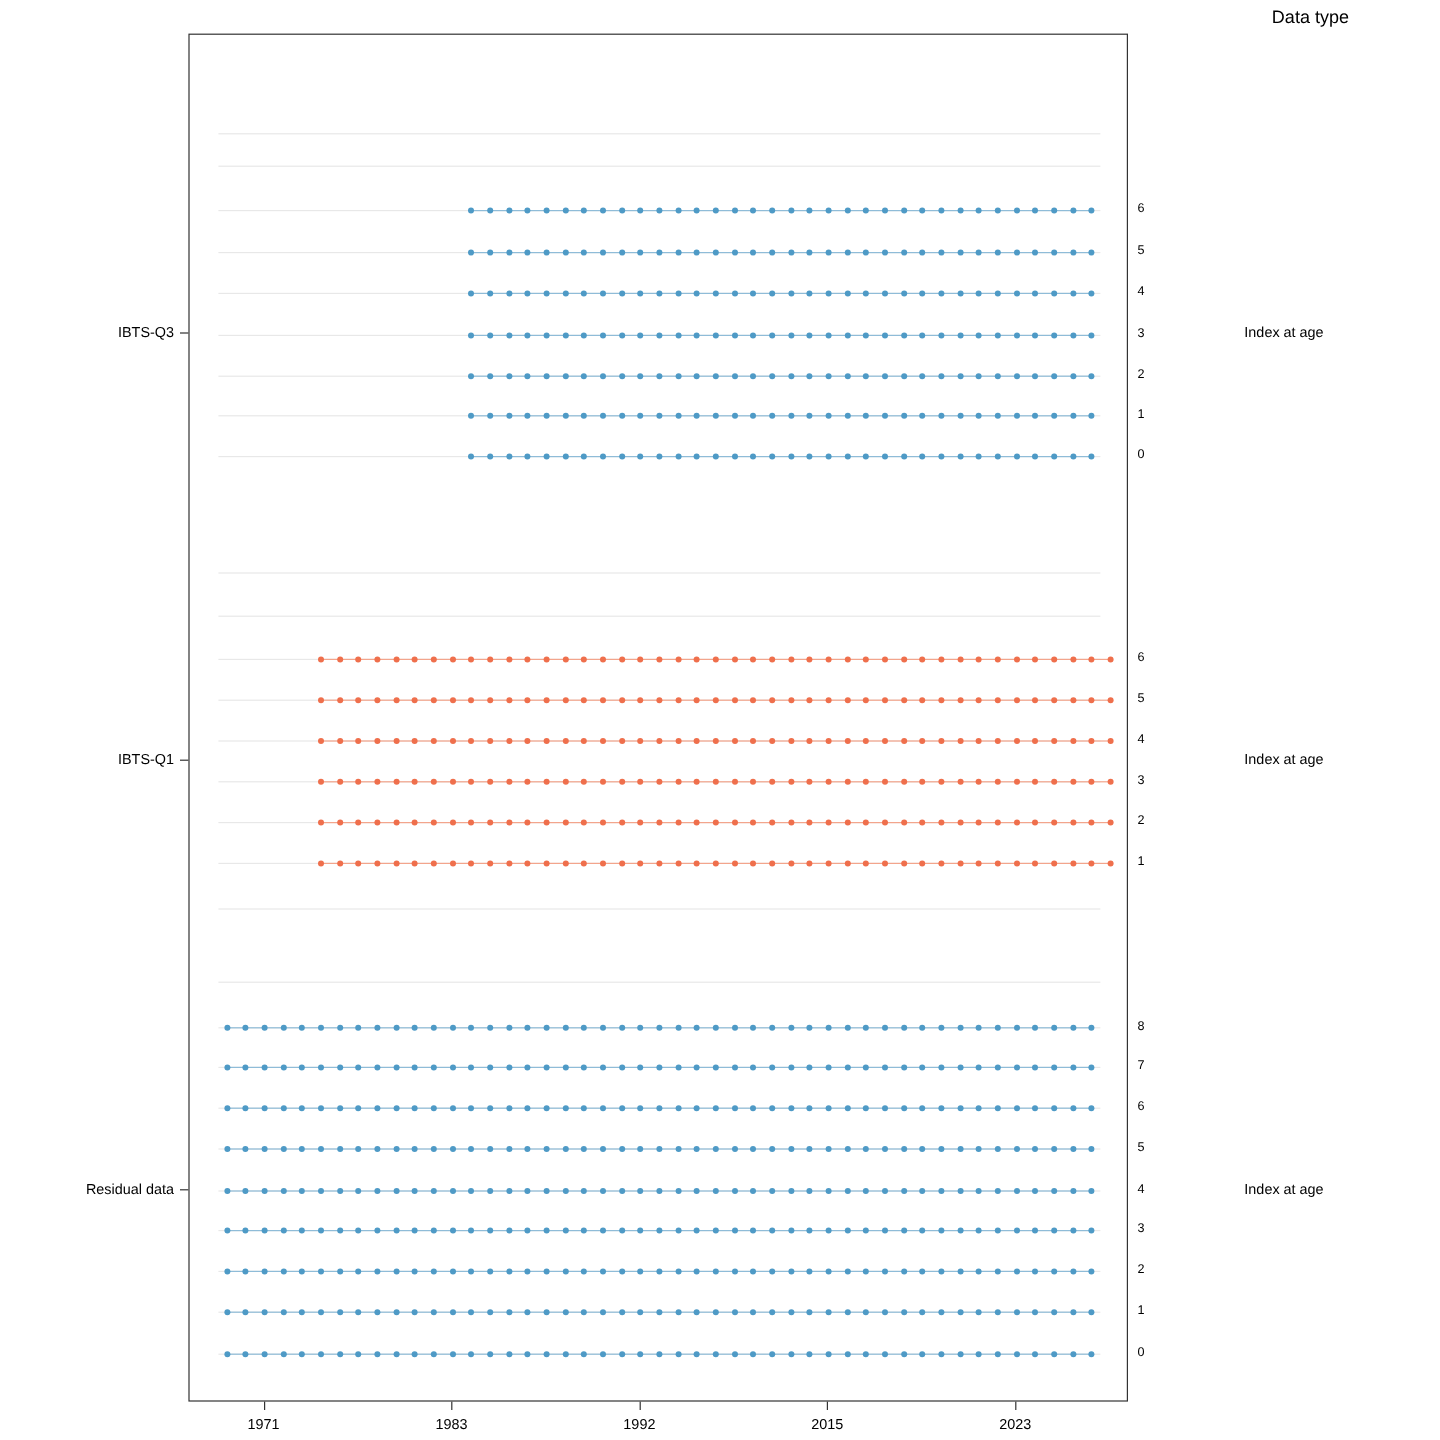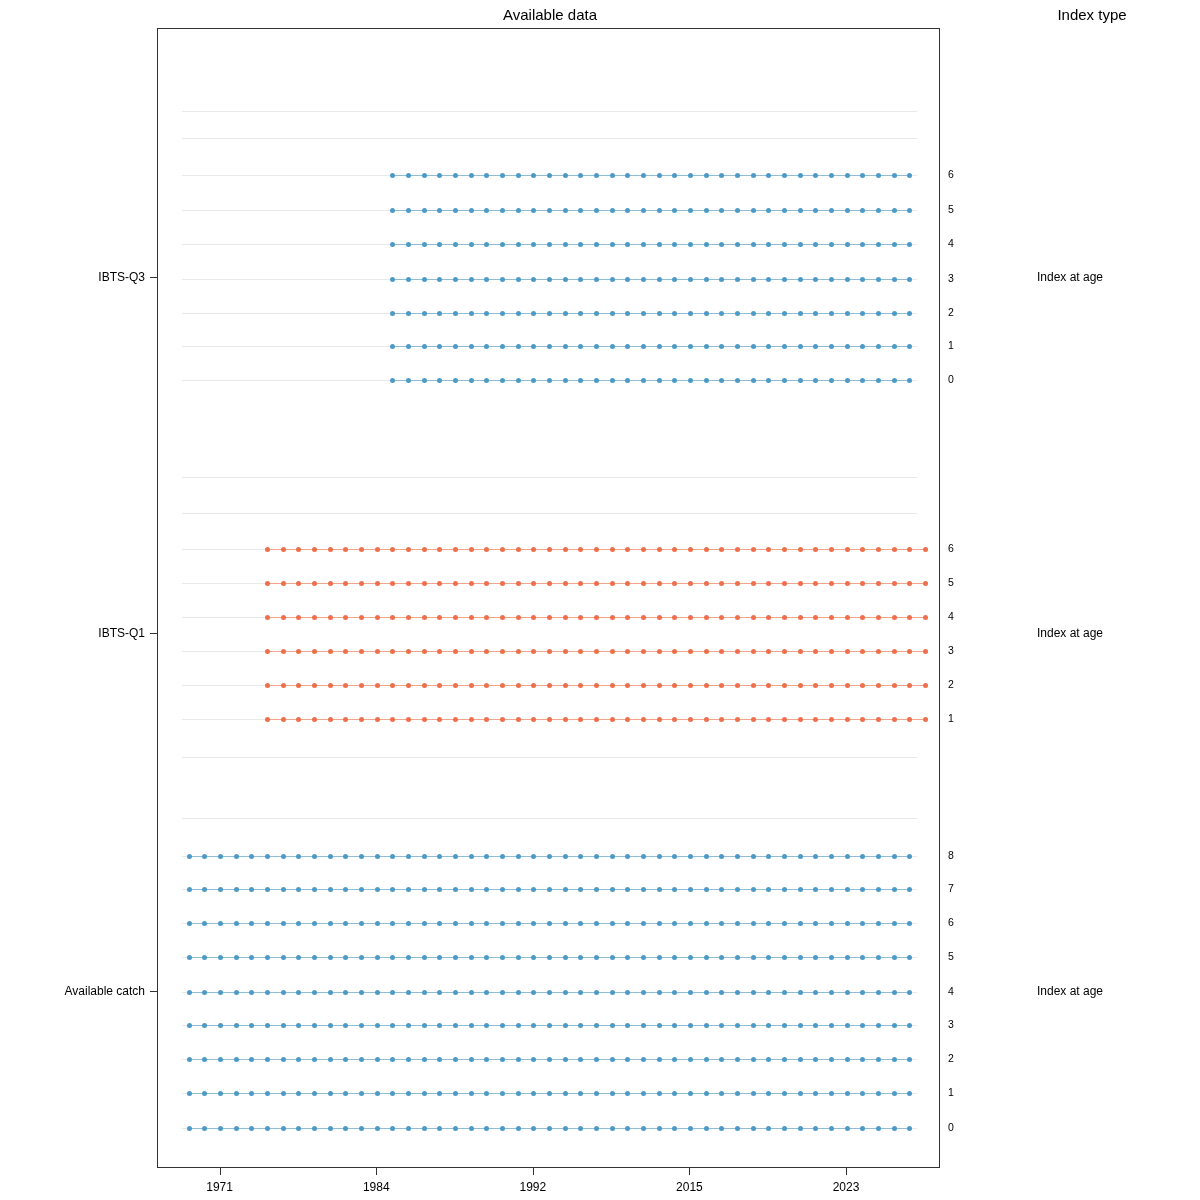--- a/index.html
+++ b/index.html
@@ -113,22 +113,21 @@
     font-size: 12px;
     color: #000;
     text-align: center;
     white-space: nowrap;
   }
 </style>
 </head>
 <body>
 
 <div id="root">
-  <div class="title">Available data</div>
-  <div class="datatype-header">Index type</div>
+  <div class="datatype-header">Data type</div>
   <div class="plot-frame" id="plot">
       <div class="gridline" style="top: 82px; left: 24px; width: 735px;"></div>
       <div class="gridline" style="top: 109px; left: 24px; width: 735px;"></div>
       <div class="gridline" style="top: 448px; left: 24px; width: 735px;"></div>
       <div class="gridline" style="top: 484px; left: 24px; width: 735px;"></div>
       <div class="gridline" style="top: 728px; left: 24px; width: 735px;"></div>
       <div class="gridline" style="top: 789px; left: 24px; width: 735px;"></div>
       <div class="gridline" style="top: 146px; left: 24px; width: 735px;"></div>
       <div class="gridline" style="top: 181px; left: 24px; width: 735px;"></div>
       <div class="gridline" style="top: 215px; left: 24px; width: 735px;"></div>
@@ -1115,27 +1114,27 @@
       <div class="group-datatype" style="left: 980px; width: 180px; top: 626px;">Index at age</div>
       <div class="age-label" style="left: 948px; top: 849px;">8</div>
       <div class="age-label" style="left: 948px; top: 882px;">7</div>
       <div class="age-label" style="left: 948px; top: 916px;">6</div>
       <div class="age-label" style="left: 948px; top: 950px;">5</div>
       <div class="age-label" style="left: 948px; top: 985px;">4</div>
       <div class="age-label" style="left: 948px; top: 1018px;">3</div>
       <div class="age-label" style="left: 948px; top: 1052px;">2</div>
       <div class="age-label" style="left: 948px; top: 1086px;">1</div>
       <div class="age-label" style="left: 948px; top: 1121px;">0</div>
-      <div class="group-label" style="right: 1055px; top: 984px;">Available catch</div>
+      <div class="group-label" style="right: 1055px; top: 984px;">Residual data</div>
       <div class="group-tick" style="left: 150px; top: 991px;"></div>
       <div class="group-datatype" style="left: 980px; width: 180px; top: 984px;">Index at age</div>
       <div class="x-tick" style="left: 219.64px; top: 1168px;"></div>
       <div class="x-label" style="left: 189.64px; width: 60px; top: 1180px;">1971</div>
       <div class="x-tick" style="left: 376.24px; top: 1168px;"></div>
-      <div class="x-label" style="left: 346.24px; width: 60px; top: 1180px;">1984</div>
+      <div class="x-label" style="left: 346.24px; width: 60px; top: 1180px;">1983</div>
       <div class="x-tick" style="left: 532.84px; top: 1168px;"></div>
       <div class="x-label" style="left: 502.84px; width: 60px; top: 1180px;">1992</div>
       <div class="x-tick" style="left: 689.44px; top: 1168px;"></div>
       <div class="x-label" style="left: 659.44px; width: 60px; top: 1180px;">2015</div>
       <div class="x-tick" style="left: 846.04px; top: 1168px;"></div>
       <div class="x-label" style="left: 816.04px; width: 60px; top: 1180px;">2023</div>
     </div>
 </div>
 
 </body></html>

